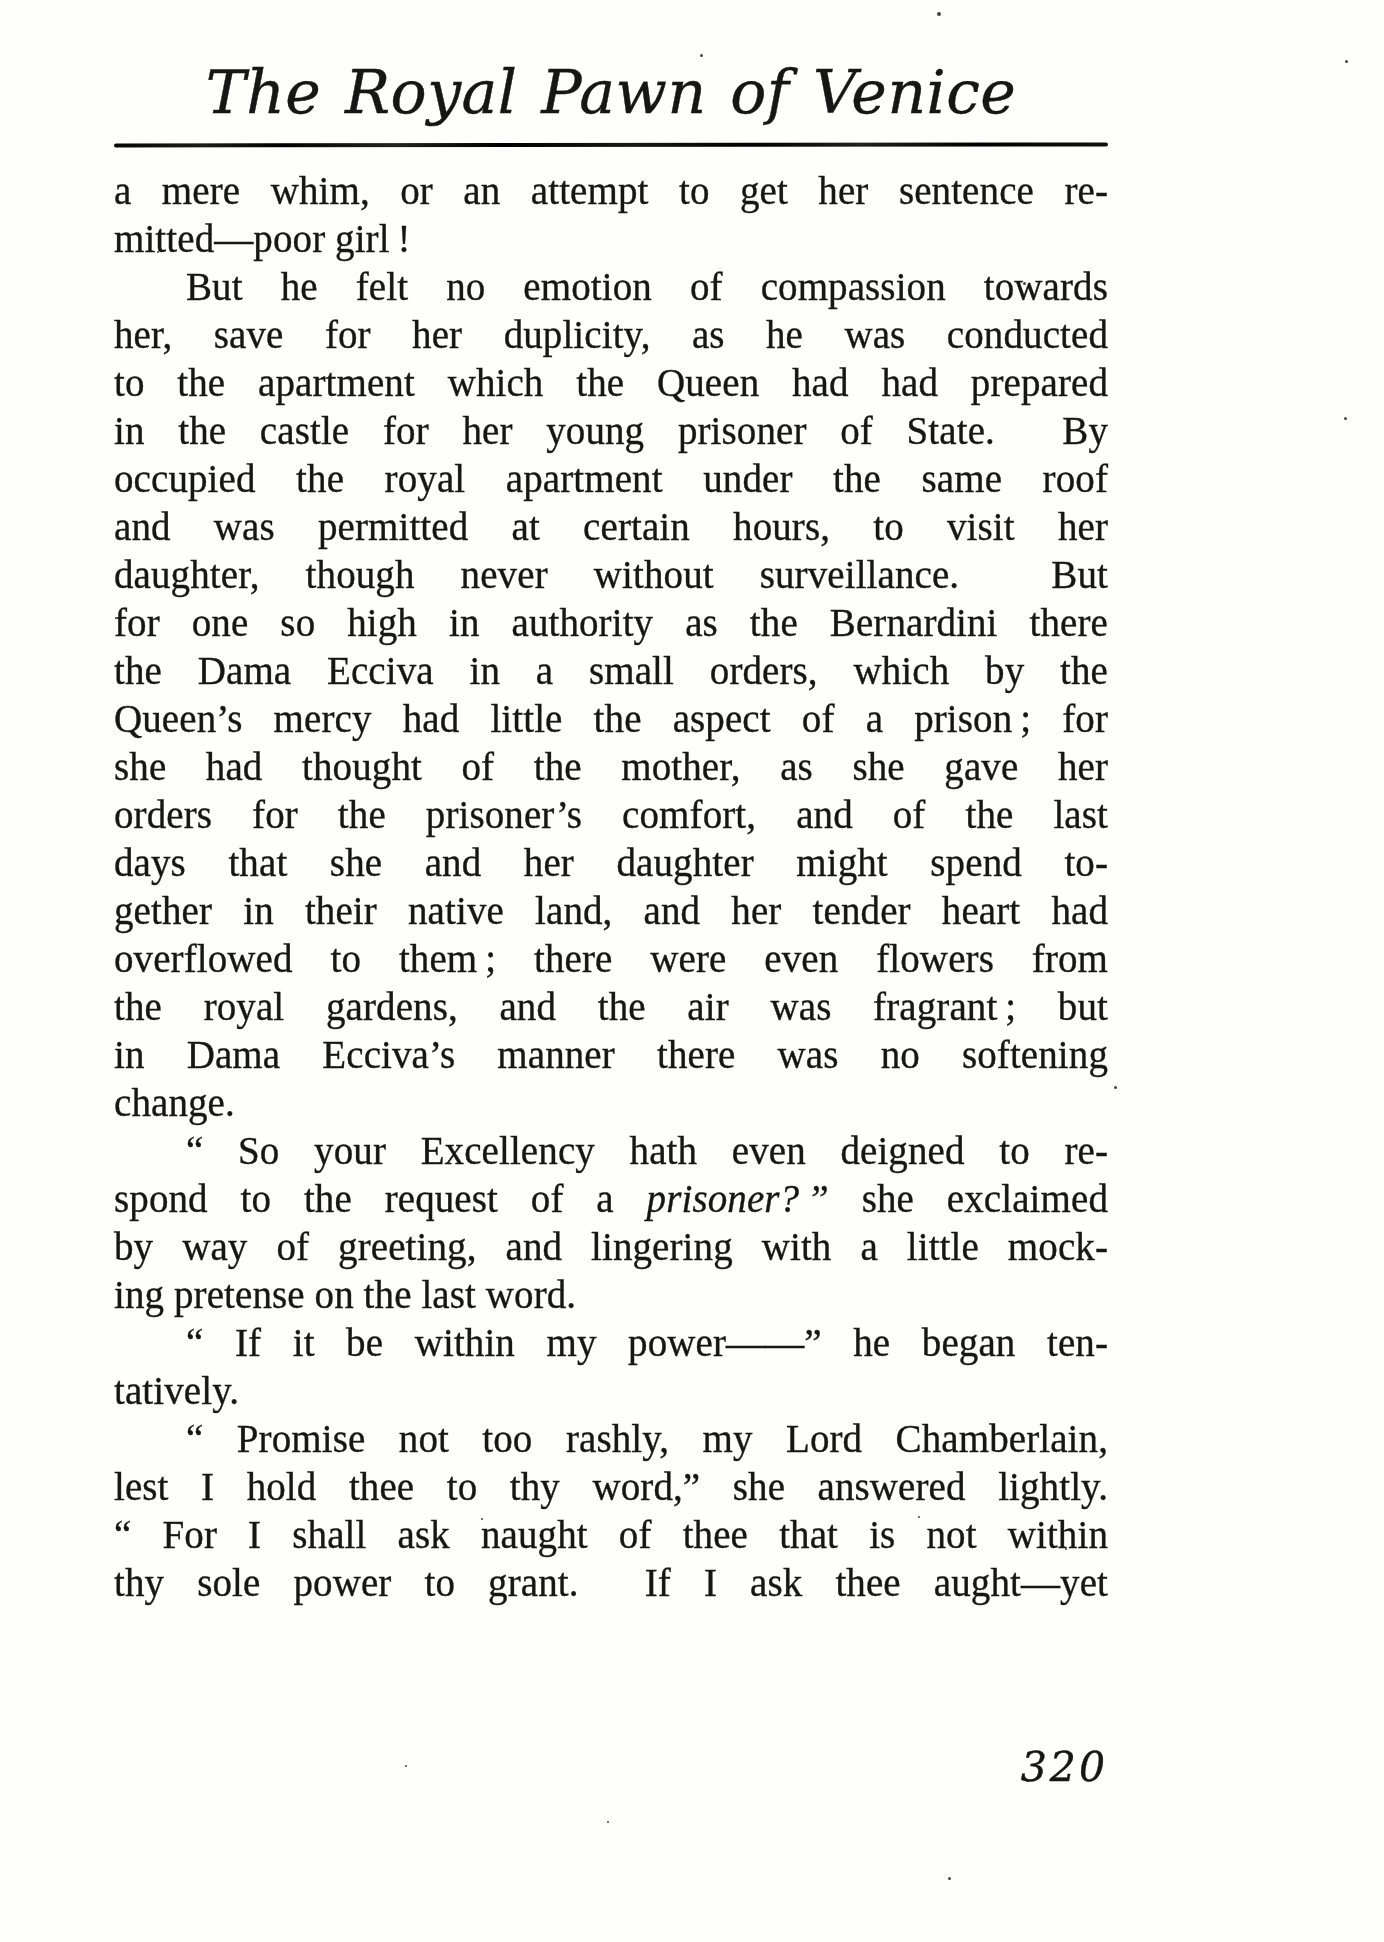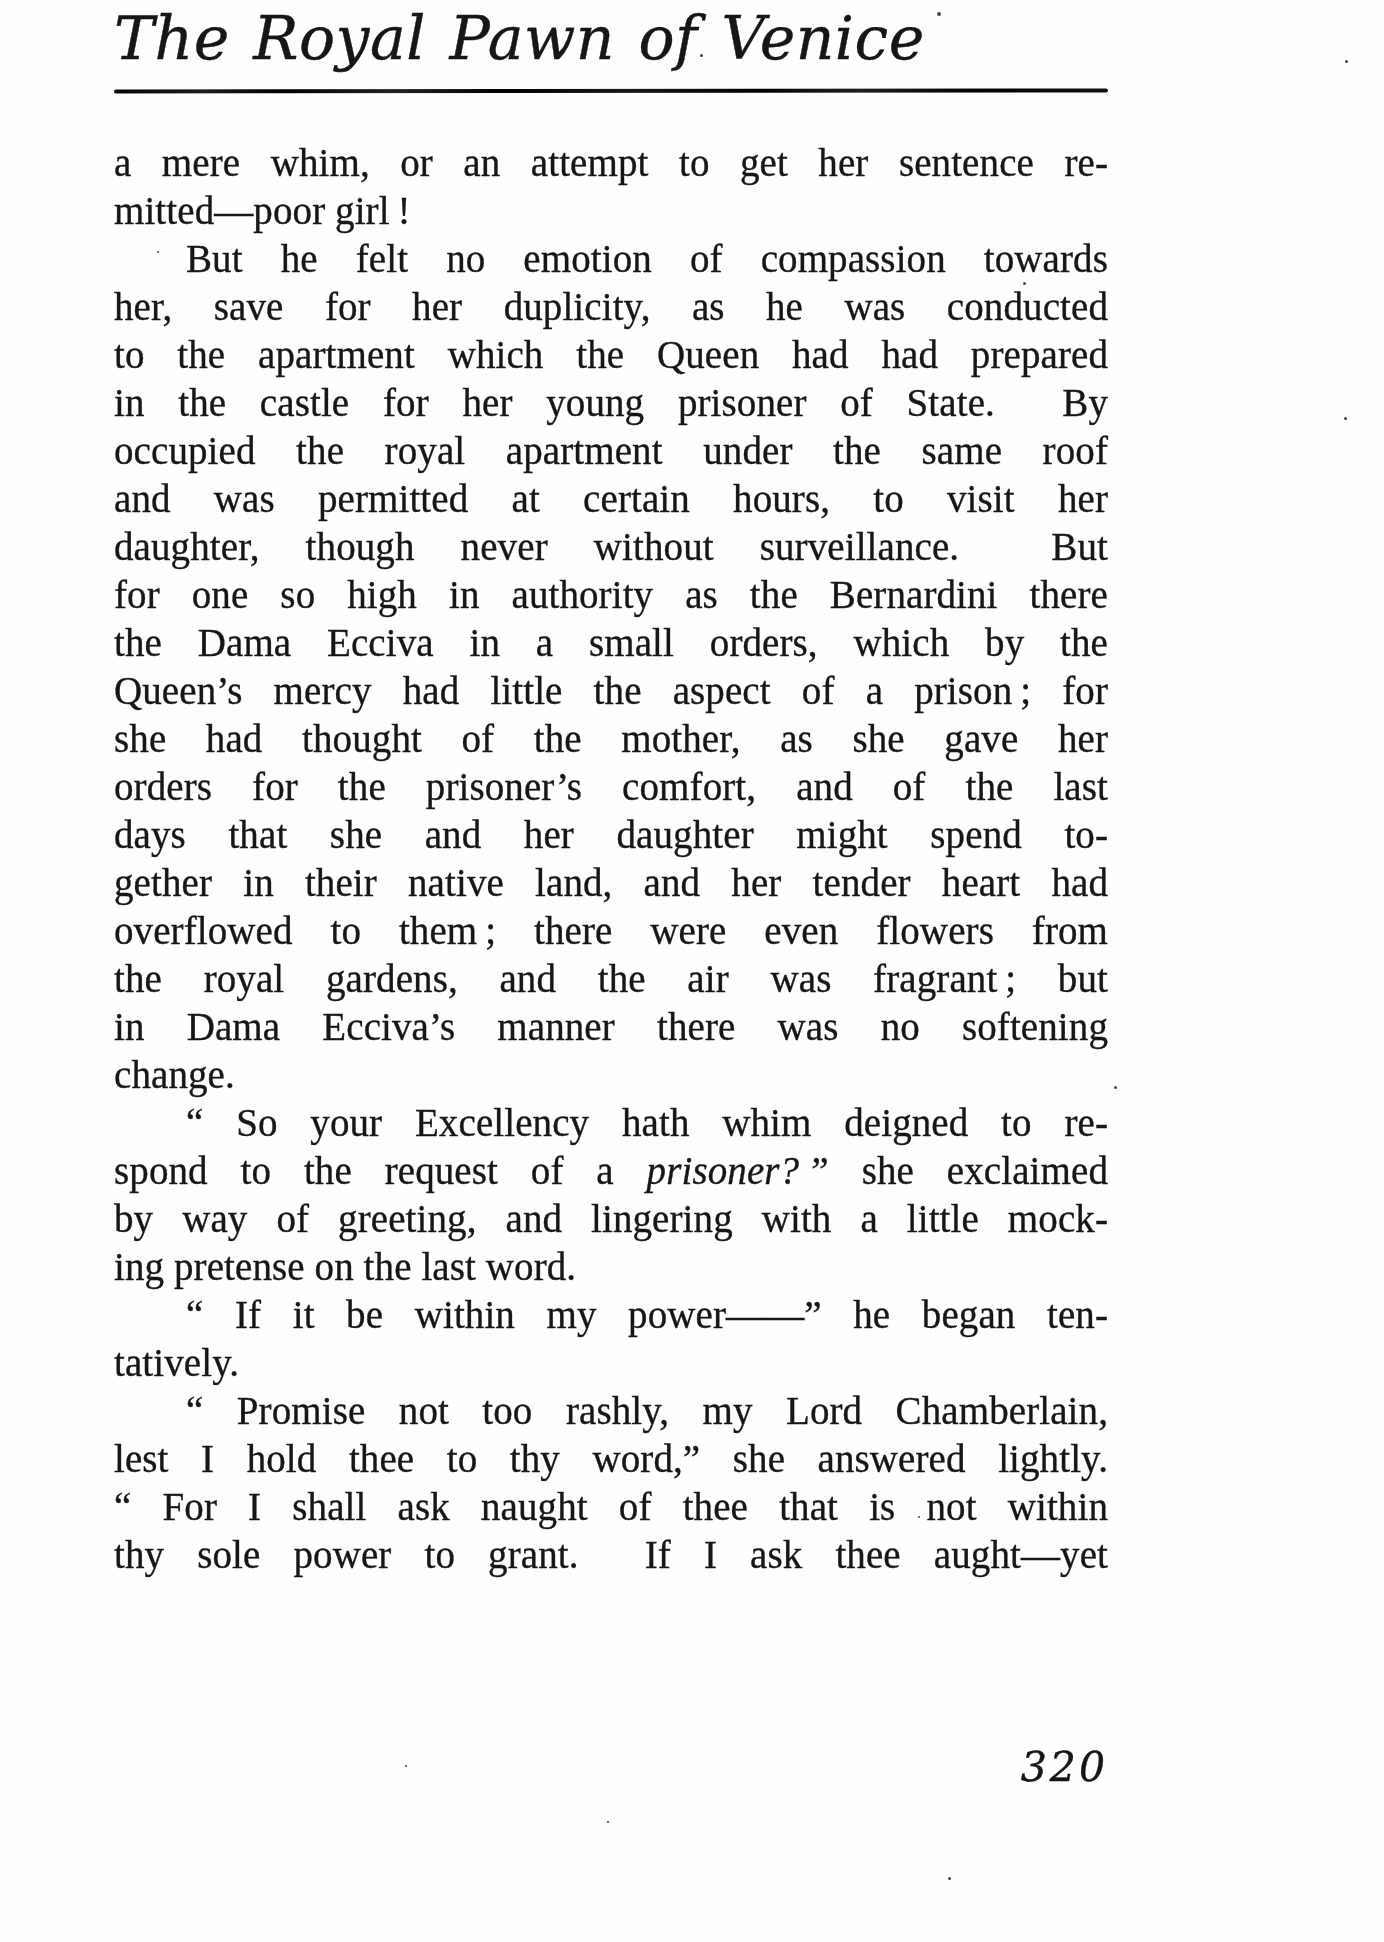--- a/index.html
+++ b/index.html
@@ -12,40 +12,42 @@
     font-family: "Liberation Serif", serif;
     overflow: hidden;
   }
   .column {
     position: absolute;
     left: 114px;
     top: 0;
     width: 994px;
   }
   .title {
+    margin-top: 54px;
     line-height: 76px;
+    text-align: center;
     font-family: "DejaVu Serif", "Liberation Serif", serif;
     font-style: italic;
     font-weight: 500;
     font-size: 60px;
     letter-spacing: 0.5px;
     word-spacing: 4px;
     -webkit-text-stroke: 0.4px #141414;
     white-space: nowrap;
   }
   .rule {
     margin-top: 13px;
     height: 4px;
     background: linear-gradient(90deg,
       #050505 0%, #1c1c1c 9%, #000 17%, #232323 28%, #000 39%,
       #181818 52%, #000 64%, #202020 75%, #000 87%, #111 100%);
     transform: rotate(-0.06deg);
     border-radius: 2px;
   }
-  .body-text { margin-top: 46px; }
+  .body-text { margin-top: 20px; }
   .line {
     font-size: 39px;
     line-height: 48px;
     text-align: justify;
     text-align-last: justify;
     text-justify: inter-word;
     -webkit-text-stroke: 0.35px #1a1a1a;
     letter-spacing: 0.1px;
   }
   .line.indent { padding-left: 72px; }
@@ -92,21 +94,21 @@
         <div class="line"><span>the Dama Ecciva in a small orders, which by the</span></div>
         <div class="line"><span>Queen’s mercy had little the aspect of a prison ; for</span></div>
         <div class="line"><span>she had thought of the mother, as she gave her</span></div>
         <div class="line"><span>orders for the prisoner’s comfort, and of the last</span></div>
         <div class="line"><span>days that she and her daughter might spend to-</span></div>
         <div class="line"><span>gether in their native land, and her tender heart had</span></div>
         <div class="line"><span>overflowed to them ; there were even flowers from</span></div>
         <div class="line"><span>the royal gardens, and the air was fragrant ; but</span></div>
         <div class="line"><span>in Dama Ecciva’s manner there was no softening</span></div>
         <div class="line para-end"><span>change.</span></div>
-        <div class="line indent"><span>“ So your Excellency hath whim deigned to re-</span></div>
+        <div class="line indent"><span>“ So your Excellency hath even deigned to re-</span></div>
         <div class="line"><span>spond to the request of a </span><span class="em">prisoner? ”</span><span> she exclaimed</span></div>
         <div class="line"><span>by way of greeting, and lingering with a little mock-</span></div>
         <div class="line para-end"><span>ing pretense on the last word.</span></div>
         <div class="line indent"><span>“ If it be within my power——” he began ten-</span></div>
         <div class="line para-end"><span>tatively.</span></div>
         <div class="line indent"><span>“ Promise not too rashly, my Lord Chamberlain,</span></div>
         <div class="line"><span>lest I hold thee to thy word,” she answered lightly.</span></div>
         <div class="line"><span>“ For I shall ask naught of thee that is not within</span></div>
         <div class="line"><span>thy sole power to grant.&nbsp; If I ask thee aught—yet</span></div>
       </div>

